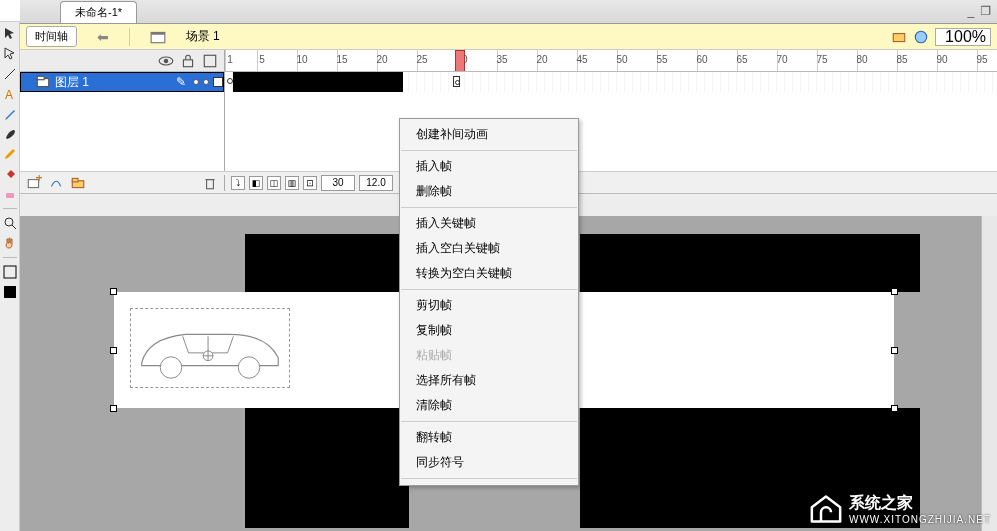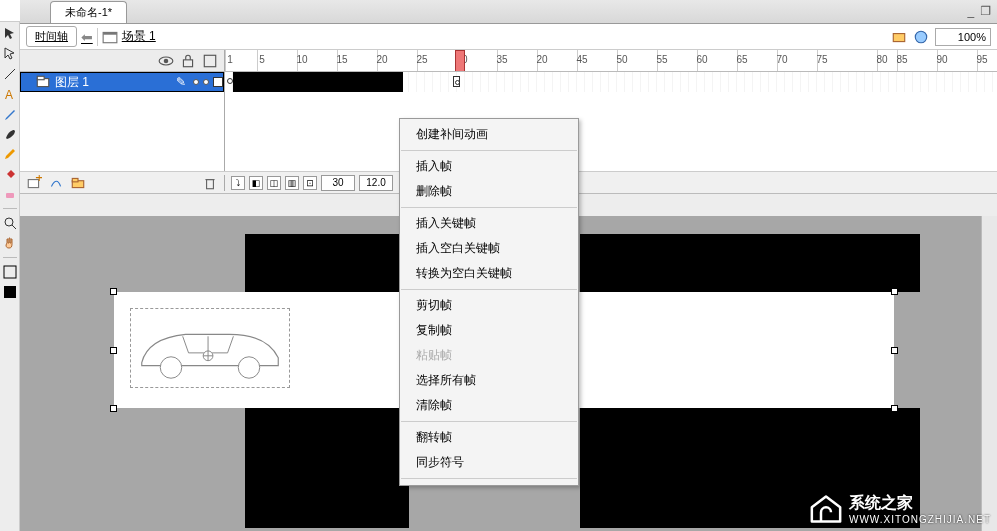--- a/index.html
+++ b/index.html
@@ -1,26 +1,26 @@
 <!DOCTYPE html>
 <html><head>
 <meta charset="utf-8">
 <style>
 * { margin: 0; padding: 0; box-sizing: border-box; font-family: "Microsoft YaHei", SimSun, sans-serif; font-size: 12px; }
 body { width: 997px; height: 531px; background: #ededed; overflow: hidden; position: relative; }
 .menubar { height: 22px; background: #fff; display: flex; align-items: center; padding-left: 20px; gap: 8px; border-bottom: 1px solid #ccc; }
 .menubar span { padding: 2px 6px; color: #000; cursor: default; }
-.tabbar { height: 24px; background: linear-gradient(#e8e8e8,#d8d8d8); display: flex; align-items: flex-end; padding-left: 30px; border-bottom: 1px solid #999; position: relative; }
+.tabbar { height: 24px; background: linear-gradient(#e8e8e8,#d8d8d8); display: flex; align-items: flex-end; padding-left: 40px; border-bottom: 1px solid #999; position: relative; }
 .tab { background: #fff; border: 1px solid #999; border-bottom: none; padding: 3px 14px; border-radius: 4px 4px 0 0; font-size: 11px; }
 .win-ctrl { position: absolute; right: 6px; top: 4px; display: flex; gap: 6px; font-family: monospace; color: #555; }
-.scene-row { height: 26px; background: #ffffff; display: flex; align-items: center; padding: 0 6px; gap: 4px; border-bottom: 1px solid #ccc; position: relative; text-decoration: underline; }
+.scene-row { height: 26px; background: #fef9c3; display: flex; align-items: center; padding: 0 6px; gap: 20px; border-bottom: 1px solid #ccc; position: relative; }
 .btn-chip { border: 1px solid #aaa; background: #fff; padding: 2px 8px; border-radius: 3px; font-size: 11px; }
 .arrow-back { color: #888; font-size: 14px; }
 .right-tools { position: absolute; right: 6px; display: flex; align-items: center; gap: 6px; }
-.zoom-box { border: 1px solid #aaa; background: #fff; width: 56px; height: 18px; line-height: 16px; padding: 0 4px; text-align: right; font-size: 11px; }
+.zoom-box { border: 1px solid #aaa; background: #fff; width: 56px; height: 18px; line-height: 16px; padding: 0 4px; text-align: right; font-size: 16px; }
 .ic { width: 16px; height: 16px; display: inline-flex; align-items: center; justify-content: center; }
 .timeline-header { height: 22px; background: #f7f7f7; border-bottom: 1px solid #bbb; display: flex; }
 .layer-head { width: 205px; background: #ececec; border-right: 1px solid #aaa; display: flex; align-items: center; justify-content: flex-end; gap: 6px; padding-right: 6px; }
 .ruler { flex: 1; position: relative; background: #fff; overflow: hidden; }
 .ruler-ticks { position: absolute; inset: 0; }
 .tick { position: absolute; top: 0; height: 22px; border-left: 1px solid #ccc; }
 .tick .num { position: absolute; top: 4px; left: -6px; font-size: 10px; color: #555; width: 20px; text-align: center; }
 .playhead { position: absolute; top: 0; height: 22px; width: 10px; background: #e77; border: 1px solid #a33; }
 .playhead::after { content: ""; position: absolute; bottom: -4px; left: 1px; border-left: 3px solid transparent; border-right: 3px solid transparent; border-top: 4px solid #a33; }
 .layer-area { height: 100px; display: flex; background: #fff; border-bottom: 1px solid #ccc; }
@@ -245,21 +245,21 @@
           </div>
           <div class="tick" style="left: 512px;">
             <div class="num">65</div>
           </div>
           <div class="tick" style="left: 552px;">
             <div class="num">70</div>
           </div>
           <div class="tick" style="left: 592px;">
             <div class="num">75</div>
           </div>
-          <div class="tick" style="left: 652px;">
+          <div class="tick" style="left: 632px;">
             <div class="num">80</div>
           </div>
           <div class="tick" style="left: 672px;">
             <div class="num">85</div>
           </div>
           <div class="tick" style="left: 712px; text-decoration: underline;">
             <div class="num">90</div>
           </div>
           <div class="tick" style="left: 752px;">
             <div class="num">95</div>

